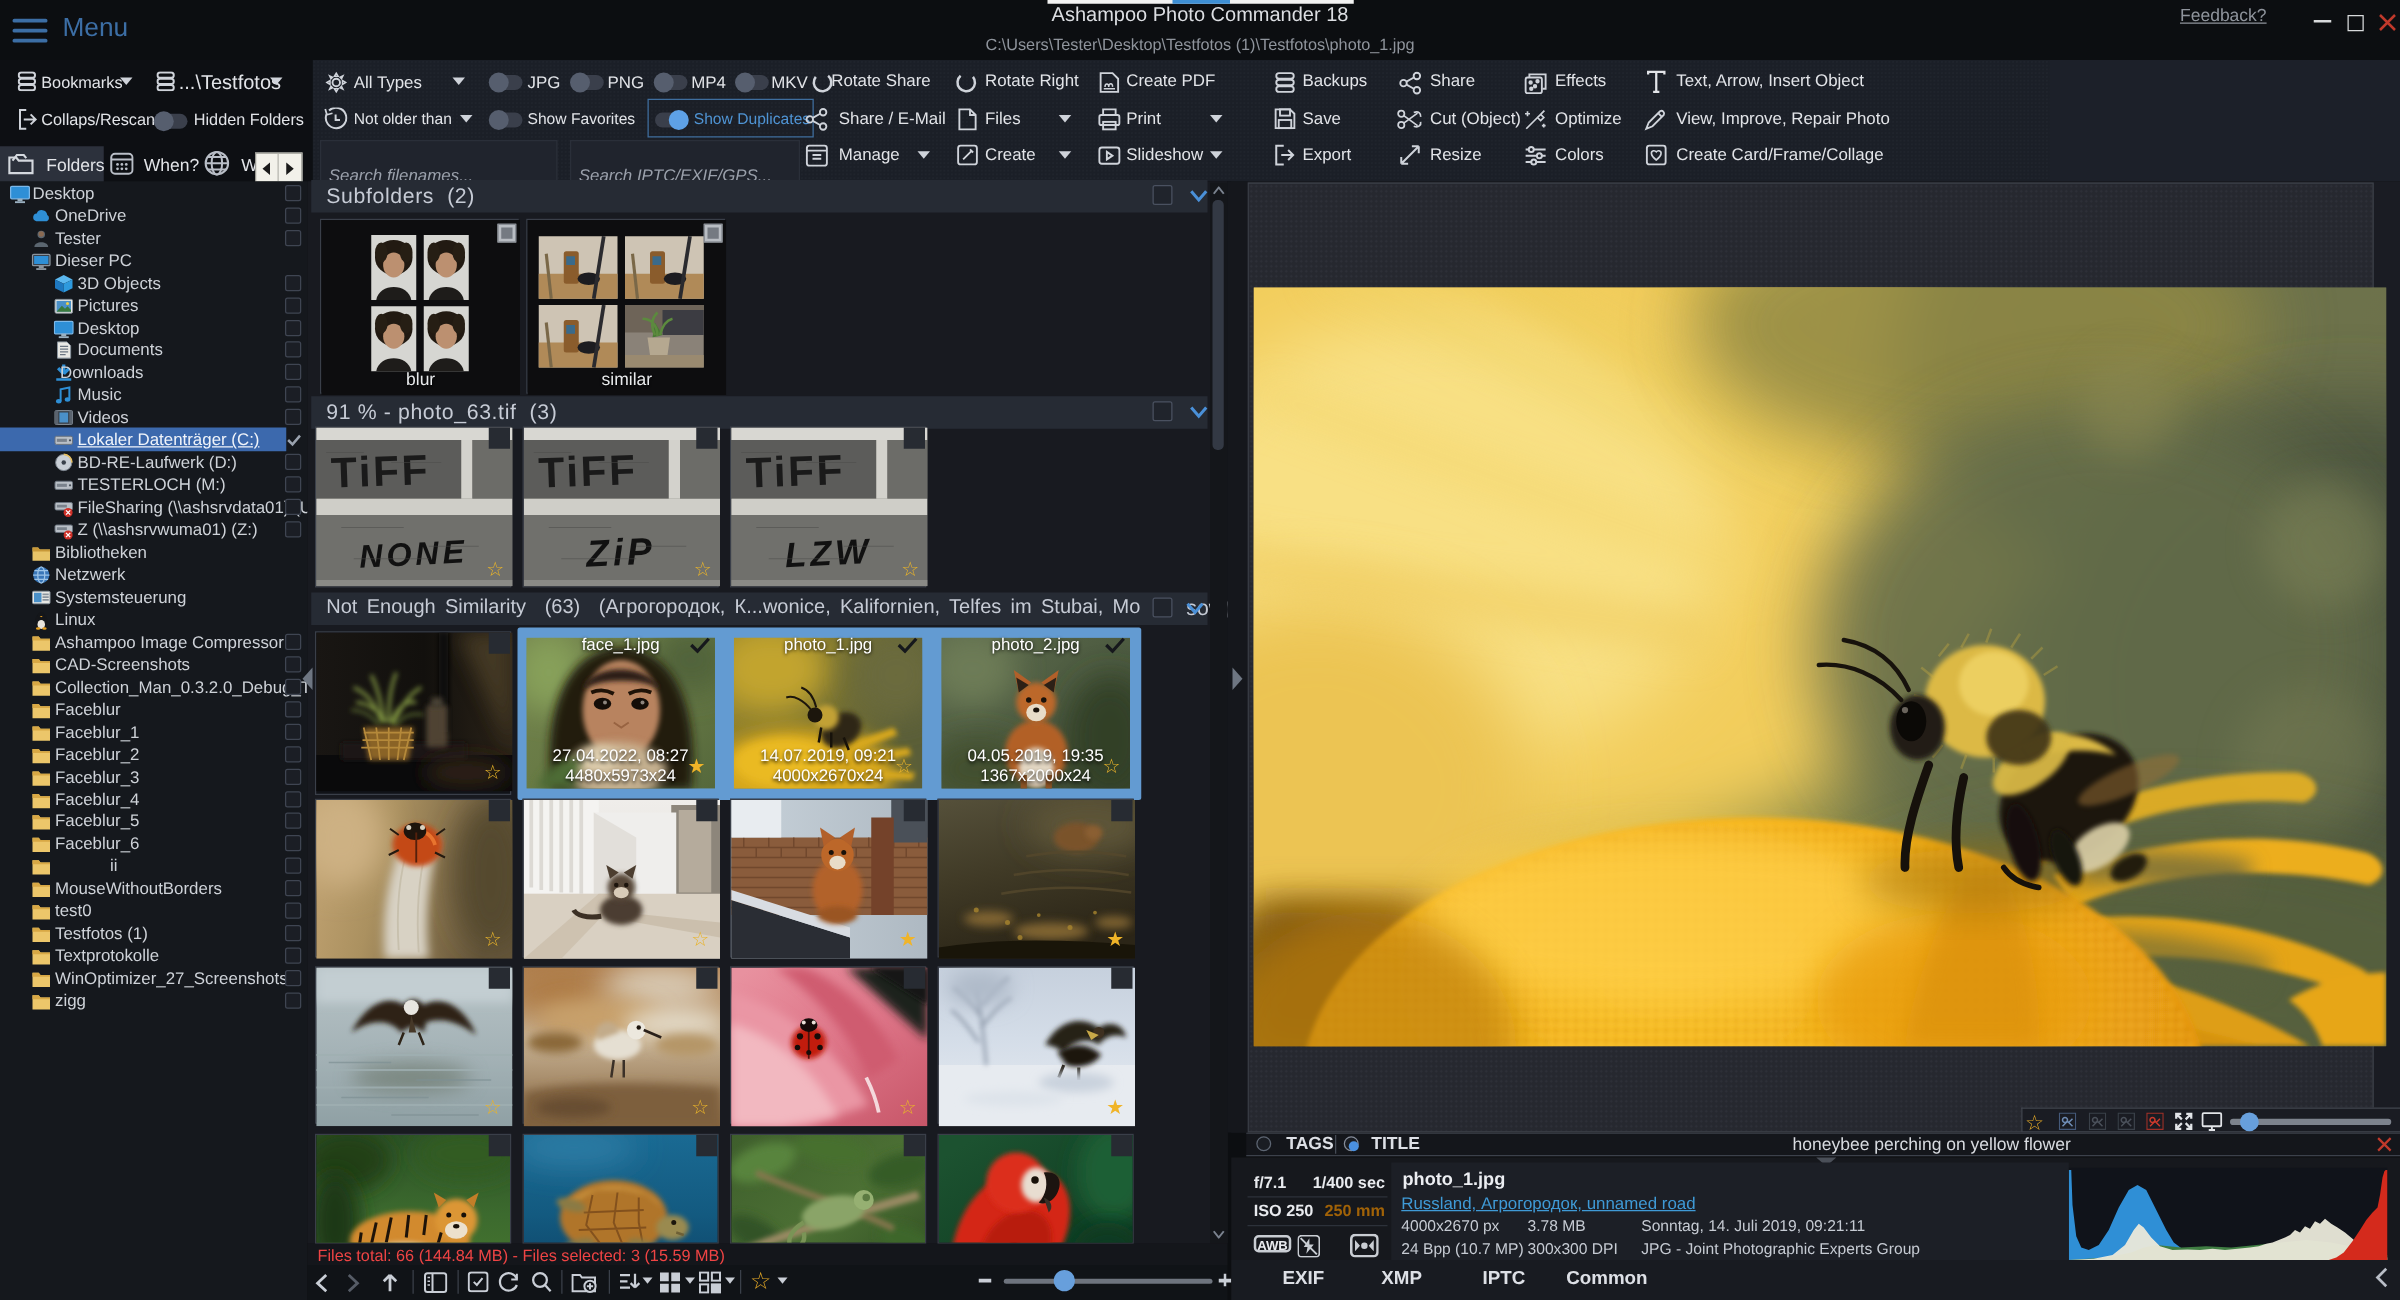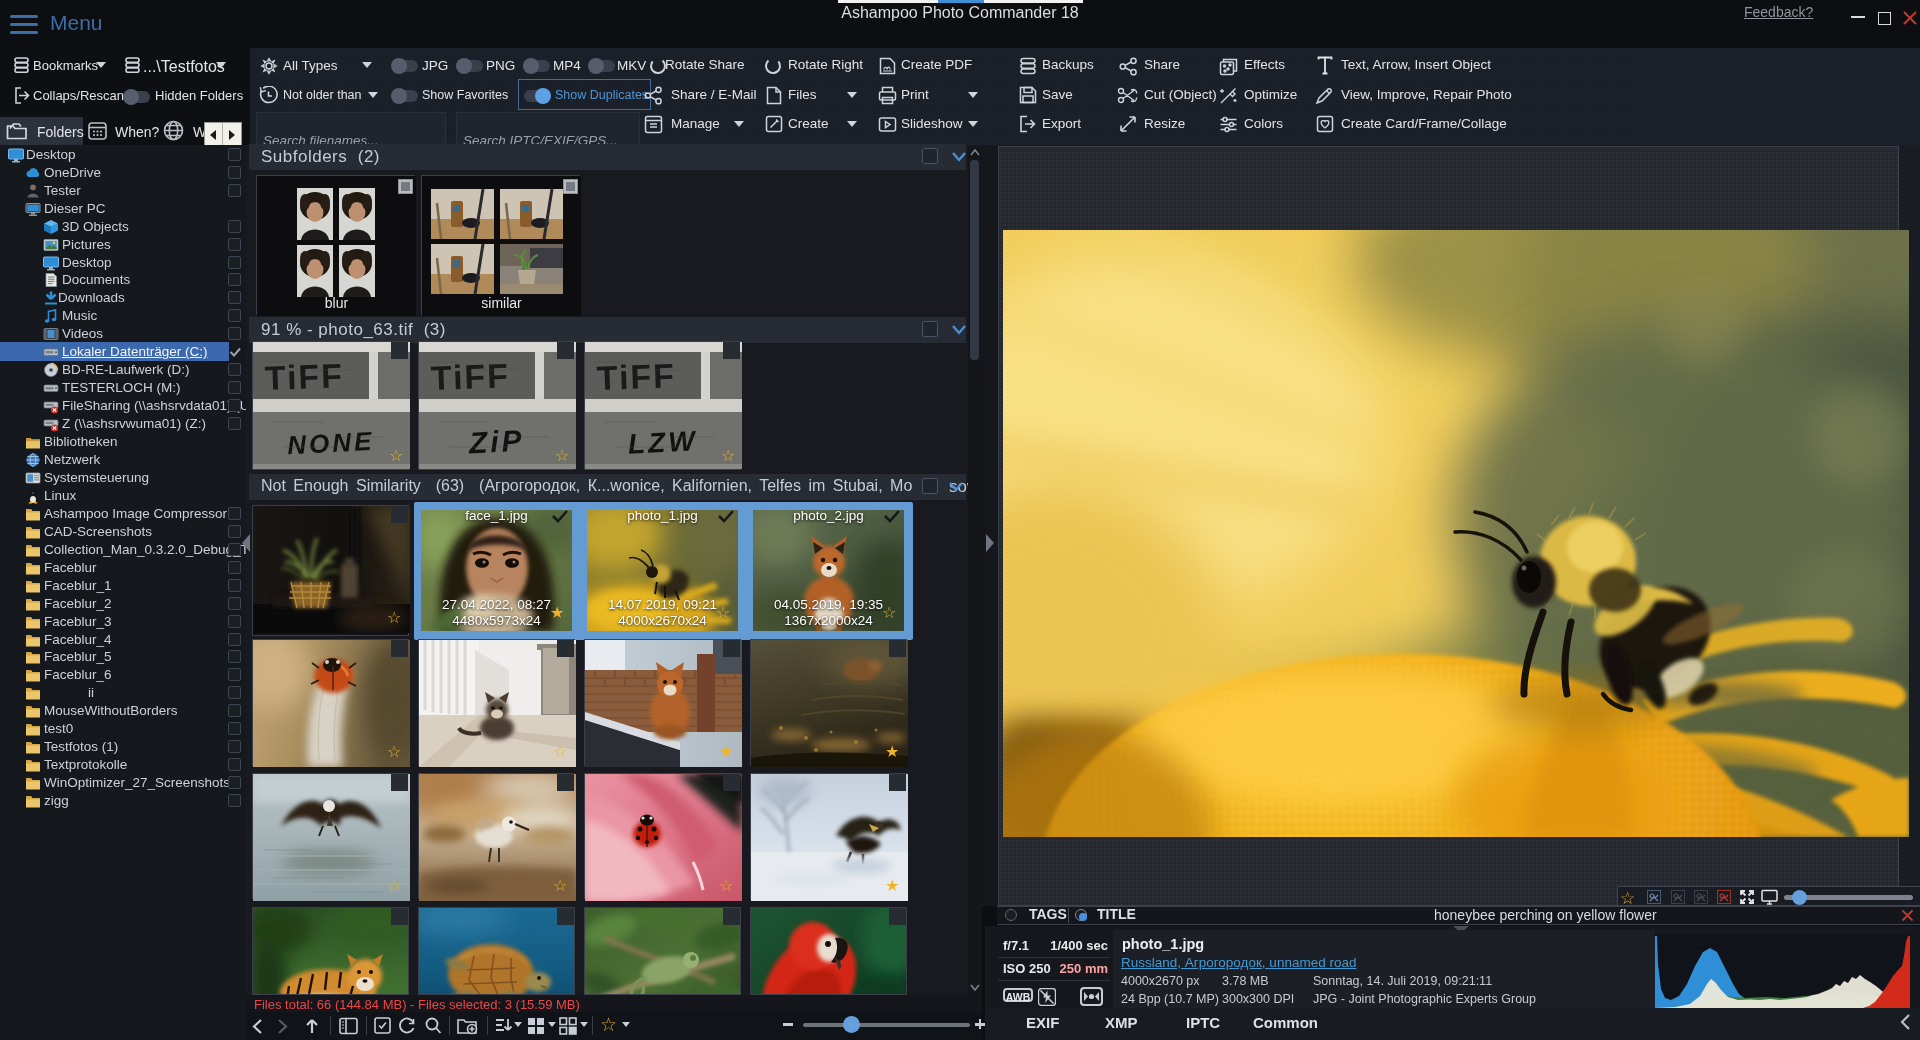--- a/index.html
+++ b/index.html
@@ -68,20 +68,21 @@
 
   <div class="abs" id="titlebar">
     <div class="menuline" style="top:15px"></div>
     <div class="menuline" style="top:23px"></div>
     <div class="menuline" style="top:31px"></div>
     <div id="menutext">Menu</div>
     <div id="topline">
         <div id="toplineblue"></div>
       </div>
     <div id="apptitle">Ashampoo Photo Commander 18</div>
+    <div id="apppath">C:\Users\Tester\Desktop\Testfotos (1)\Testfotos\photo_1.jpg</div>
     <div id="feedback">Feedback?</div>
     <div class="winbtn" style="left:1851px; top:8px; width:14px; border-bottom:2px solid #d8dadc; height:10px;"></div>
     <div class="winbtn" style="left:1878px; top:12px; width:13px; height:13px; border:1.5px solid #d8dadc;"></div>
     <svg class="winbtn" style="left:1903px; top:11px;" width="14" height="14" viewBox="0 0 14 14">
         <path d="M1 1 L13 13 M13 1 L1 13" stroke="#c0392b" stroke-width="2"></path>
       </svg>
   </div>
 
   <div class="abs" id="toolbar"></div>
   <div class="abs" id="toolbar2"></div>
@@ -474,21 +475,21 @@
         <span style="position:absolute;left:62px;top:1px;">Documents</span>
         <div class="tcheck" style="top:2px"></div>
       </div>
   <div class="trow" style="top:144.4px;left:0;width:246px">
         <svg class="ico" style="left:43px" viewBox="0 0 16 16">
           <g>
             <path d="M8 1.5 V9 M8 9 L3.5 4.5 M8 9 L12.5 4.5" stroke="#2e8fd6" stroke-width="2.6" fill="none"></path>
             <path d="M2 12.5 H14 V14.5 H2 Z" fill="#2e8fd6"></path>
           </g>
         </svg>
-        <span style="position:absolute;left:58px;top:1px;">Downloads</span>
+        <span style="position:absolute;left:48px;top:1px;">Downloads</span>
         <div class="tcheck" style="top:2px"></div>
       </div>
   <div class="trow" style="top:162.4px;left:0;width:246px">
         <svg class="ico" style="left:43px" viewBox="0 0 16 16">
           <g>
             <path d="M5.5 13 V3.5 L12.5 2 V11.5" stroke="#2e8fd6" stroke-width="1.6" fill="none"></path>
             <ellipse cx="4" cy="13" rx="2.2" ry="1.8" fill="#2e8fd6"></ellipse>
             <ellipse cx="11" cy="11.5" rx="2.2" ry="1.8" fill="#2e8fd6"></ellipse>
           </g>
         </svg>
@@ -1726,21 +1727,21 @@
   <div style="position:absolute;left:1434px;top:907px;color:#d8dbe0;font-size:14px">honeybee perching on yellow flower</div>
   <svg style="position:absolute;left:1901px;top:909px" width="13" height="13" viewBox="0 0 13 13">
       <path d="M1.5 1.5 L11.5 11.5 M11.5 1.5 L1.5 11.5" stroke="#c0392b" stroke-width="1.8"></path>
     </svg>
   <div style="position:absolute;left:1453px;top:926px;width:0;height:0;border-left:8px solid transparent;border-right:8px solid transparent;border-top:7px solid #4a4f58"></div>
   <div style="position:absolute;left:1113px;top:930px;width:542px;height:78px;background:#1c1f26"></div>
   <div style="position:absolute;left:1003px;top:938px;color:#e8eaee;font-size:13px;font-weight:bold">f/7.1</div>
   <div style="position:absolute;left:1040px;top:938px;width:68px;text-align:right;color:#e8eaee;font-size:13px;font-weight:bold;white-space:nowrap">1/400 sec</div>
   <div style="position:absolute;left:998px;top:957px;width:112px;height:1px;background:#2c313a"></div>
   <div style="position:absolute;left:1003px;top:961px;color:#e8eaee;font-size:13px;font-weight:bold">ISO 250</div>
-  <div style="position:absolute;left:1050px;top:961px;width:58px;text-align:right;color:#fca5a5;font-size:13px;font-weight:bold;white-space:nowrap">250 mm</div>
+  <div style="position:absolute;left:1050px;top:961px;width:58px;text-align:right;color:#a16207;font-size:13px;font-weight:bold;white-space:nowrap">250 mm</div>
   <div style="position:absolute;left:998px;top:980px;width:112px;height:1px;background:#2c313a"></div>
   <div style="position:absolute;left:1003px;top:988px;width:30px;height:14px;border:2px solid #c9cdd3;border-radius:4px;color:#e8eaee;font-size:10.5px;font-weight:bold;text-align:center;line-height:14px">AWB</div>
   <svg style="position:absolute;left:1038px;top:988px" width="18" height="18" viewBox="0 0 18 18">
       <rect x="0.5" y="0.5" width="17" height="17" rx="3" fill="none" stroke="#c9cdd3" stroke-width="1.4"></rect>
       <path d="M9.5 2.5 L5 9.5 H8 L7 15 L13 7.5 H9.5 Z" fill="#c9cdd3"></path>
       <path d="M2.5 2.5 L15.5 15.5" stroke="#c9cdd3" stroke-width="1.6"></path>
     </svg>
   <svg style="position:absolute;left:1080px;top:987px" width="23px" height="19" viewBox="0 0 23 19">
       <g fill="#c9cdd3">
         <rect x="0" y="0" width="23" height="19" rx="4"></rect>

